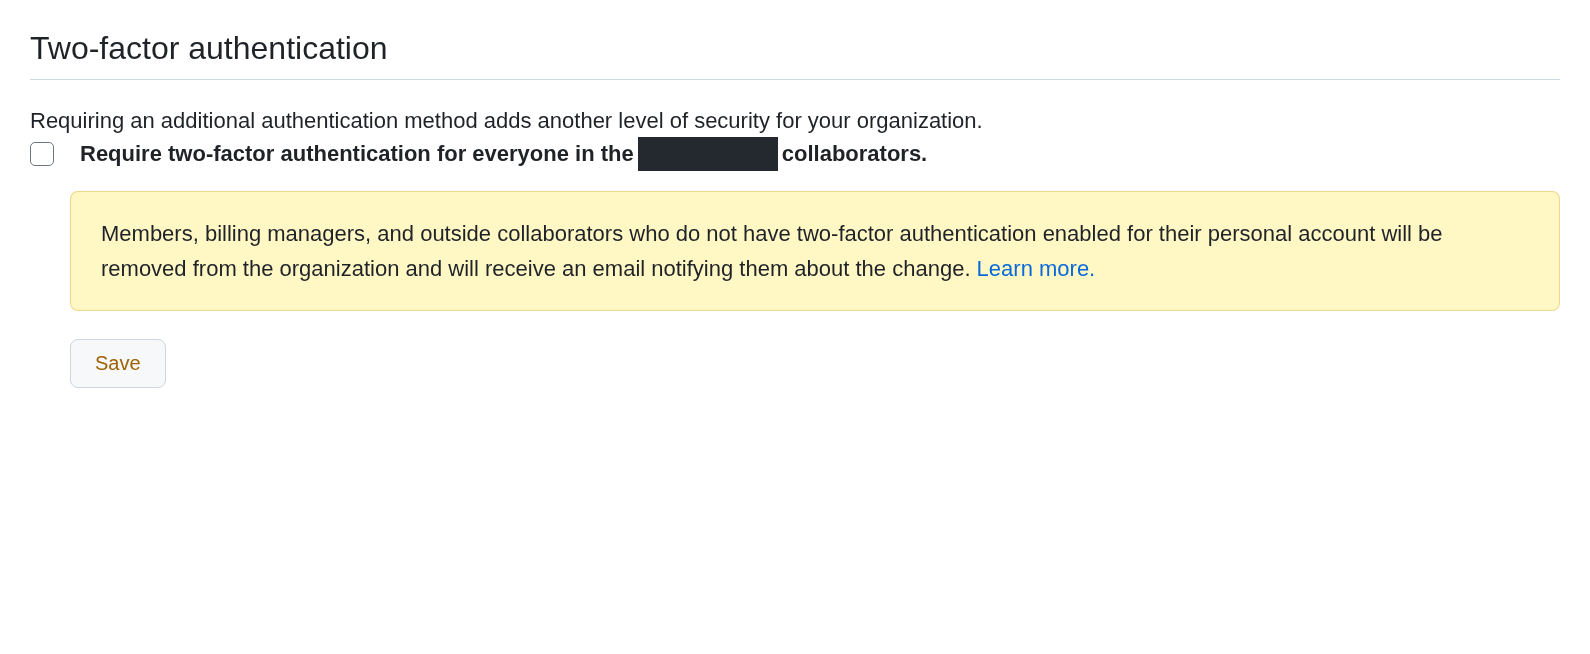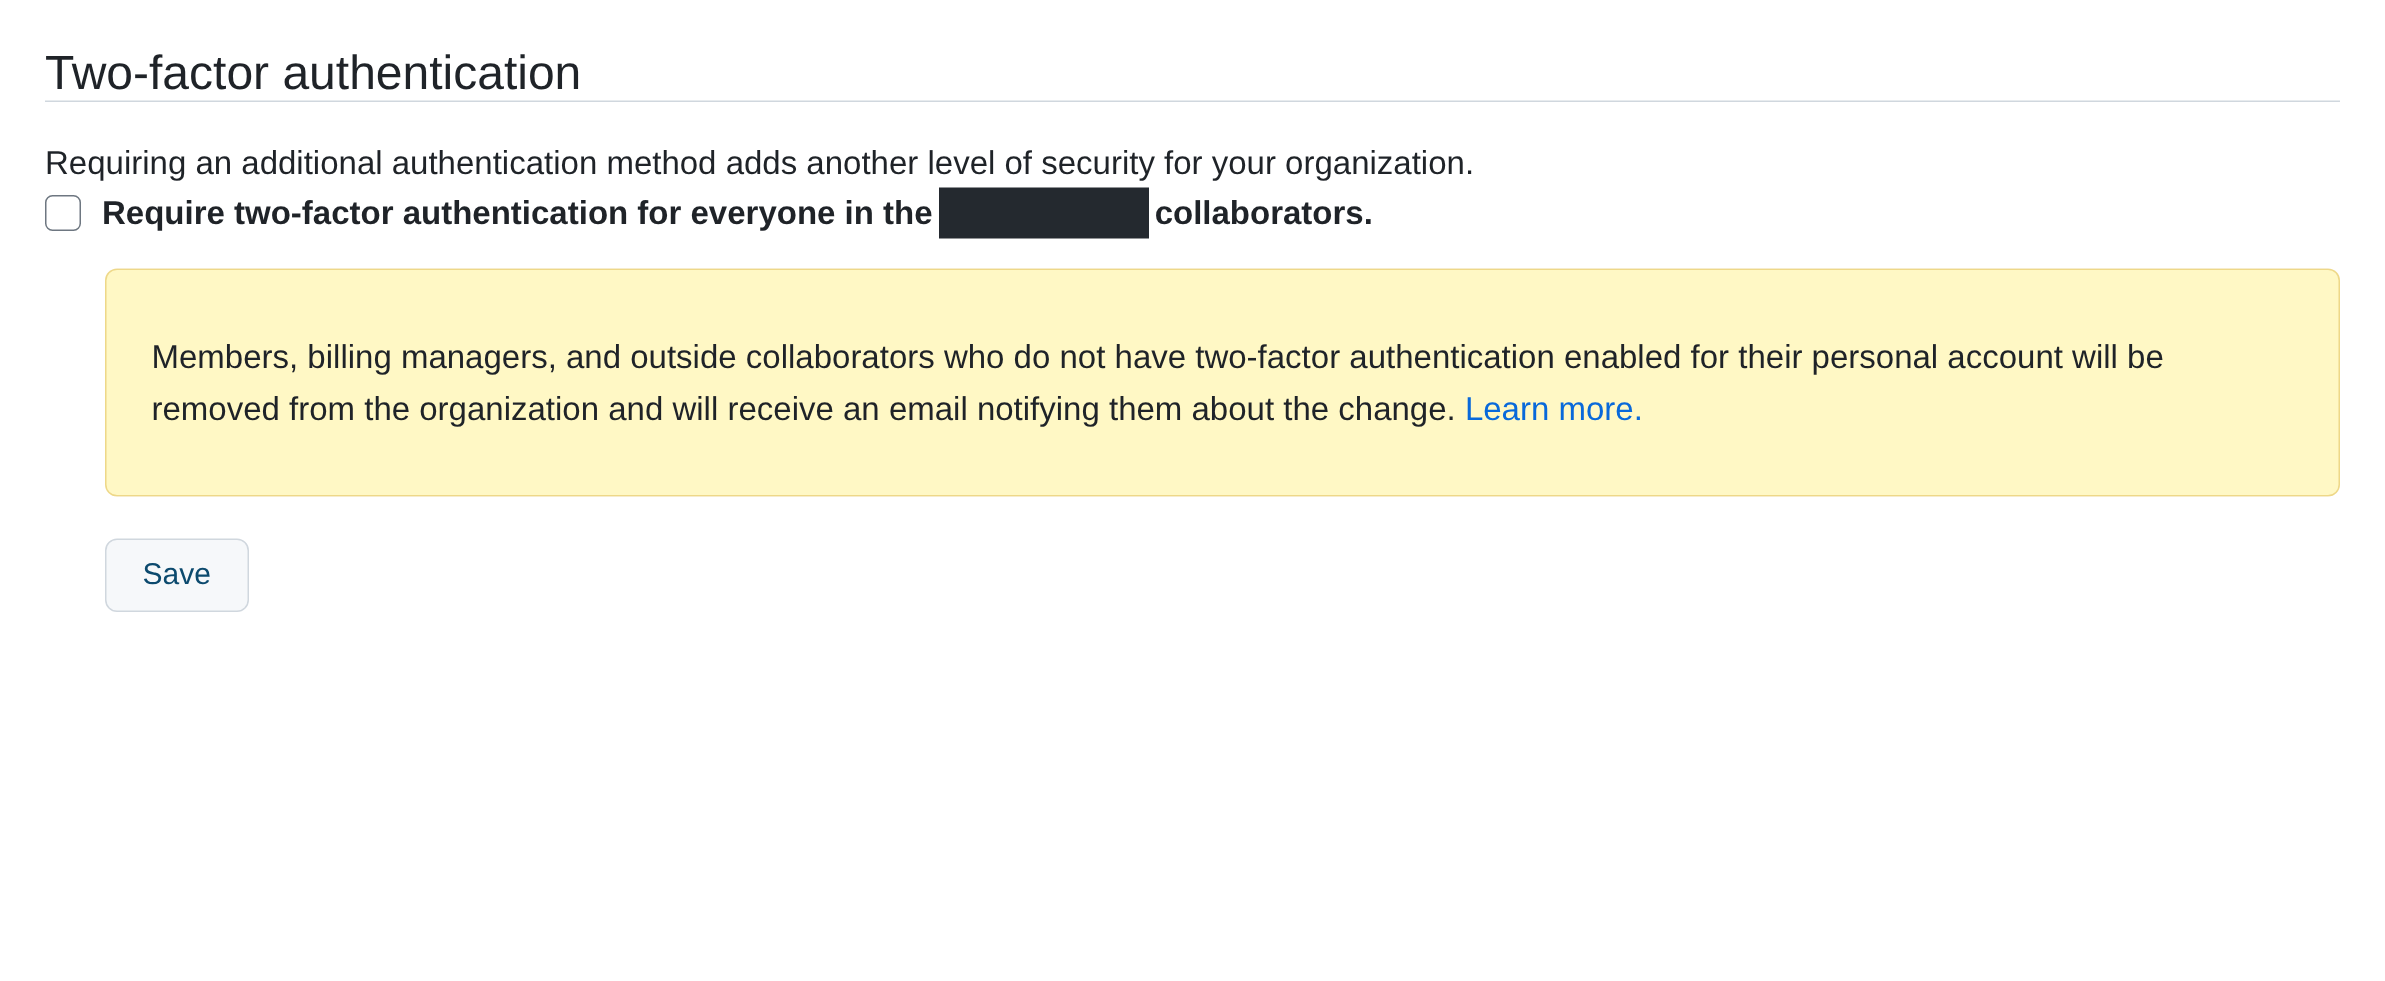--- a/index.html
+++ b/index.html
@@ -11,32 +11,33 @@
       font-family: -apple-system, BlinkMacSystemFont, "Segoe UI", Helvetica, Arial, sans-serif;
       color: #1f2328;
       background: #ffffff;
       padding: 30px;
       width: 1590px;
     }
     .section-title {
       font-size: 32px;
       font-weight: 400;
       color: #1f2328;
+      padding-bottom: 12px;
       border-bottom: 1px solid #d0d7de;
       margin-bottom: 24px;
     }
     .description {
       font-size: 22px;
       color: #1f2328;
       line-height: 1.5;
     }
     .checkbox-row {
       display: flex;
       align-items: center;
-      gap: 14px;
+      gap: 26px;
       margin-bottom: 20px;
     }
     .checkbox {
       width: 24px;
       height: 24px;
       border: 1.5px solid #6e7781;
       border-radius: 5px;
       background: #ffffff;
       cursor: pointer;
       flex-shrink: 0;
@@ -55,36 +56,36 @@
       height: 34px;
       background: #24292f;
       margin: 0 4px;
       vertical-align: middle;
     }
     .warning-box {
       margin-left: 40px;
       background: #fff8c5;
       border: 1px solid rgba(212, 167, 44, 0.4);
       border-radius: 8px;
-      padding: 40px 30px;
+      padding: 24px 30px;
       font-size: 22px;
       line-height: 1.6;
       color: #1f2328;
       margin-bottom: 28px;
     }
     .warning-box a {
       color: #0969da;
       text-decoration: none;
     }
     .save-button {
       margin-left: 40px;
       padding: 12px 24px;
       font-size: 20px;
       font-weight: 500;
-      color: #0c4a6e;
+      color: #a16207;
       background: #f6f8fa;
       border: 1px solid #d0d7de;
       border-radius: 8px;
       cursor: pointer;
     }
   </style>
 </head>
 <body>
 
 

